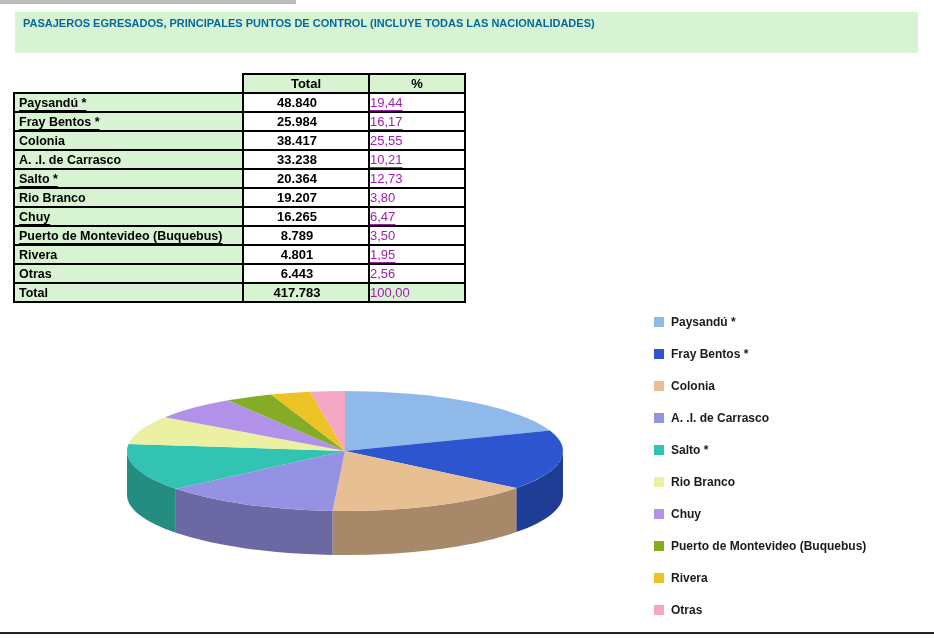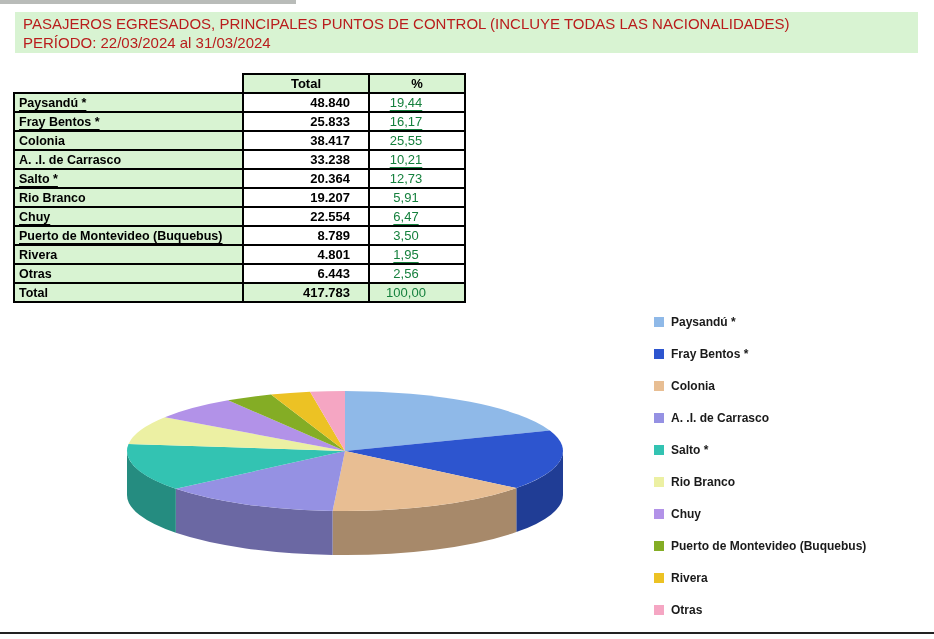--- a/index.html
+++ b/index.html
@@ -10,21 +10,21 @@
   }
   .top-strip { position:absolute; left:0; top:0; width:296px; height:4px; background:#b9bcb9; }
   .bottom-line { position:absolute; left:0; top:632px; width:934px; height:2px; background:#222; }
 
   
   .header-band {
     position:absolute; left:15px; top:12px; width:903px; height:41px;
     background:#d8f3d2; box-sizing:border-box; padding:2px 0 0 8px;
   }
   .header-band .line {
-    font-weight:normal; font-size:15px; line-height:19px; color:#b91c1c;
+    font-weight:bold; font-size:11px; line-height:19px; color:#0369a1;
   }
 
   
   .data-table {
     position:absolute; left:13px; top:73px;
     border-collapse:collapse; table-layout:fixed;
     font-size:13px; color:#000;
   }
   .data-table td, .data-table th {
     height:19px; padding:0; box-sizing:border-box;
@@ -32,24 +32,24 @@
   }
   .data-table thead th.ghost { border:none; background:transparent; }
   .data-table thead th.colhead {
     background:#d8f3d2; font-weight:bold; text-align:center; font-size:13px;
   }
   .data-table td.name {
     background:#d8f3d2; font-weight:bold; text-align:left;
     padding-left:4px; font-size:12.5px;
   }
   .data-table td.total {
-    background:#fff; font-weight:bold; text-align:right; padding-right:18px;
+    background:#fff; font-weight:bold; text-align:center; padding-right:18px;
   }
   .data-table td.pct {
-    background:#fff; font-weight:normal; text-align:center; padding-right:22px; color:#15803d;
+    background:#fff; font-weight:normal; text-align:left; padding-right:22px; color:#a21caf;
   }
   .data-table .green-bg { background:#d8f3d2 !important; }
   .u { text-decoration:underline; text-underline-offset:3px; }
 
   
   .pie-svg { position:absolute; left:105px; top:378px; width:490px; height:245px; }
 
   
   .legend { position:absolute; left:654px; top:312px; }
   .legend-item { display:flex; align-items:center; height:19px; margin-bottom:13px; }
@@ -57,21 +57,20 @@
   .legend-label { font-weight:bold; font-size:12px; color:#1a1a1a; white-space:nowrap; }
 </style>
 </head>
 <body>
 
 <div class="top-strip"></div>
 <div class="bottom-line"></div>
 
 <div class="header-band">
   <div class="line">PASAJEROS EGRESADOS, PRINCIPALES PUNTOS DE CONTROL (INCLUYE TODAS LAS NACIONALIDADES)</div>
-  <div class="line">PERÍODO: 22/03/2024 al 31/03/2024</div>
 </div>
 
 <table class="data-table">
   <colgroup>
     <col style="width:229px">
       <col style="width:126px">
       <col style="width:96px">
   </colgroup>
   <thead>
     <tr>
@@ -81,46 +80,46 @@
     </tr>
   </thead>
   <tbody>
       <tr>
     <td class="name u">Paysandú *</td>
     <td class="total">48.840</td>
     <td class="pct u">19,44</td>
   </tr>
       <tr>
     <td class="name u">Fray Bentos *</td>
-    <td class="total">25.833</td>
+    <td class="total">25.984</td>
     <td class="pct u">16,17</td>
   </tr>
       <tr>
     <td class="name">Colonia</td>
     <td class="total">38.417</td>
     <td class="pct">25,55</td>
   </tr>
       <tr>
     <td class="name">A. .I. de Carrasco</td>
     <td class="total">33.238</td>
     <td class="pct u">10,21</td>
   </tr>
       <tr>
     <td class="name u">Salto *</td>
     <td class="total">20.364</td>
     <td class="pct">12,73</td>
   </tr>
       <tr>
     <td class="name">Rio Branco</td>
     <td class="total">19.207</td>
-    <td class="pct">5,91</td>
+    <td class="pct">3,80</td>
   </tr>
       <tr>
     <td class="name u">Chuy</td>
-    <td class="total">22.554</td>
+    <td class="total">16.265</td>
     <td class="pct u">6,47</td>
   </tr>
       <tr>
     <td class="name u">Puerto de Montevideo (Buquebus)</td>
     <td class="total">8.789</td>
     <td class="pct">3,50</td>
   </tr>
       <tr>
     <td class="name">Rivera</td>
     <td class="total">4.801</td>

